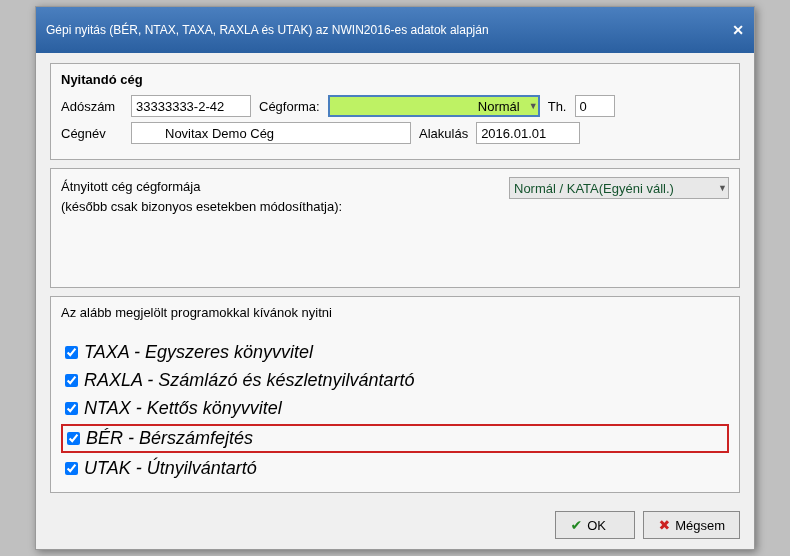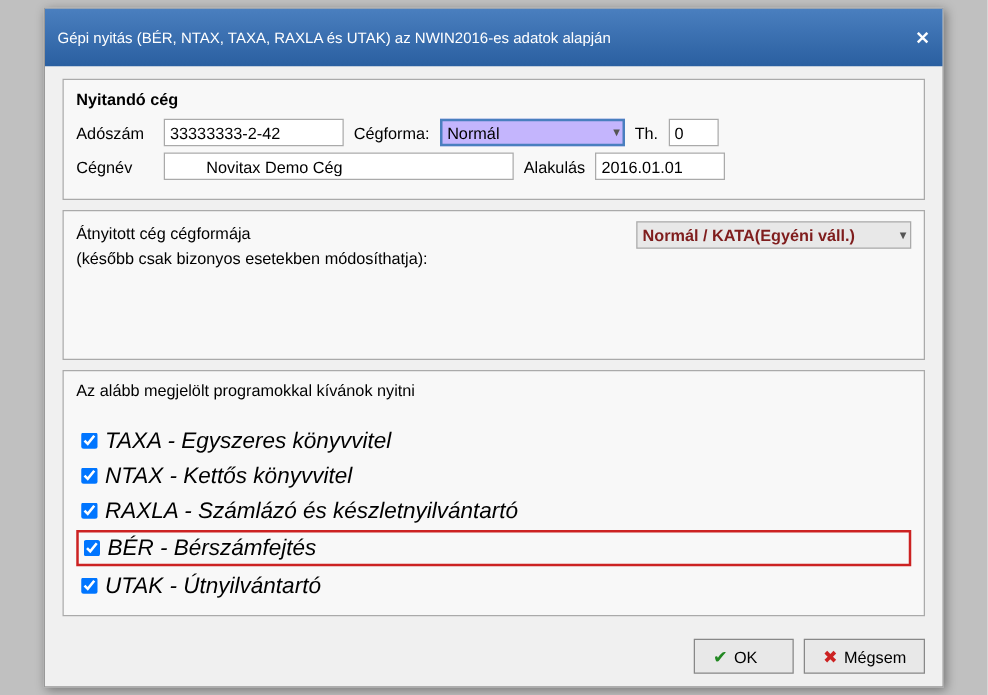--- a/index.html
+++ b/index.html
@@ -61,26 +61,27 @@
       min-width: 70px;
     }
     .form-input {
       border: 1px solid #aaa;
       background: white;
       padding: 2px 4px;
       font-size: 13px;
       height: 22px;
     }
     .input-taxnum {
-      width: 144px;
+      width: 120px;
     }
     .input-cegforma {
-      width: 148px;
-      background: #c4b5fd;
+      width: 212px;
+      background: #bef264;
       border: 2px solid #4a7fbf;
+      text-align: right;
     }
     .input-th {
       width: 40px;
     }
     .input-cegnev {
       width: 280px;
       padding-left: 33px;
     }
     .input-alakulas {
       width: 104px;
@@ -125,22 +126,21 @@
       line-height: 1.5;
     }
     .atnyitott-select-wrap {
       margin-left: 10px;
       position: relative;
     }
     .input-atnyitott {
       width: 220px;
       height: 22px;
       background: #e8e8e8;
-      color: #7f1d1d;
-      font-weight: bold;
+      color: #14532d;
     }
     .section-programs {
       border: 1px solid #aaa;
       padding: 8px 10px 8px 10px;
       background: #f8f8f8;
     }
     .programs-label {
       font-size: 13px;
       margin-bottom: 20px;
     }
@@ -242,25 +242,25 @@
     <div class="section-programs">
       <div class="programs-label">Az alább megjelölt programokkal kívánok nyitni</div>
       <div id="programs-list">
 
       <div class="checkbox-row">
             <input type="checkbox" checked="" style="">
             <span class="checkbox-label">TAXA - Egyszeres könyvvitel</span>
           </div>
           <div class="checkbox-row">
             <input type="checkbox" checked="" style="">
+            <span class="checkbox-label">RAXLA - Számlázó és készletnyilvántartó</span>
+          </div>
+          <div class="checkbox-row">
+            <input type="checkbox" checked="" style="">
             <span class="checkbox-label">NTAX - Kettős könyvvitel</span>
-          </div>
-          <div class="checkbox-row">
-            <input type="checkbox" checked="" style="">
-            <span class="checkbox-label">RAXLA - Számlázó és készletnyilvántartó</span>
           </div>
           <div class="checkbox-row highlighted">
             <input type="checkbox" checked="" style="">
             <span class="checkbox-label">BÉR - Bérszámfejtés</span>
           </div>
           <div class="checkbox-row">
             <input type="checkbox" checked="" style="">
             <span class="checkbox-label">UTAK - Útnyilvántartó</span>
           </div>
         </div>

